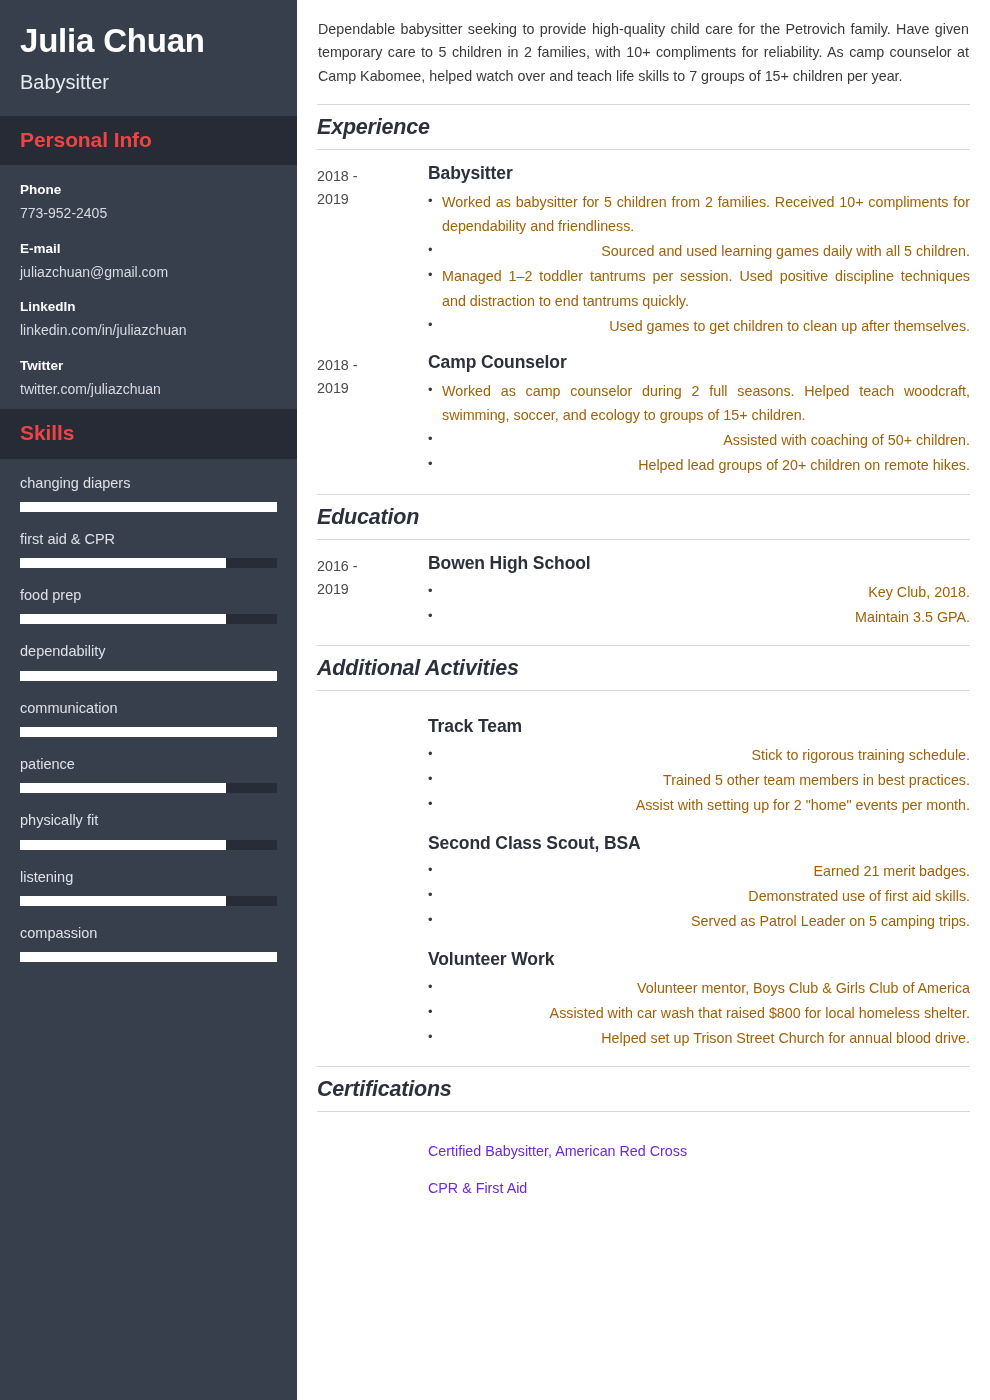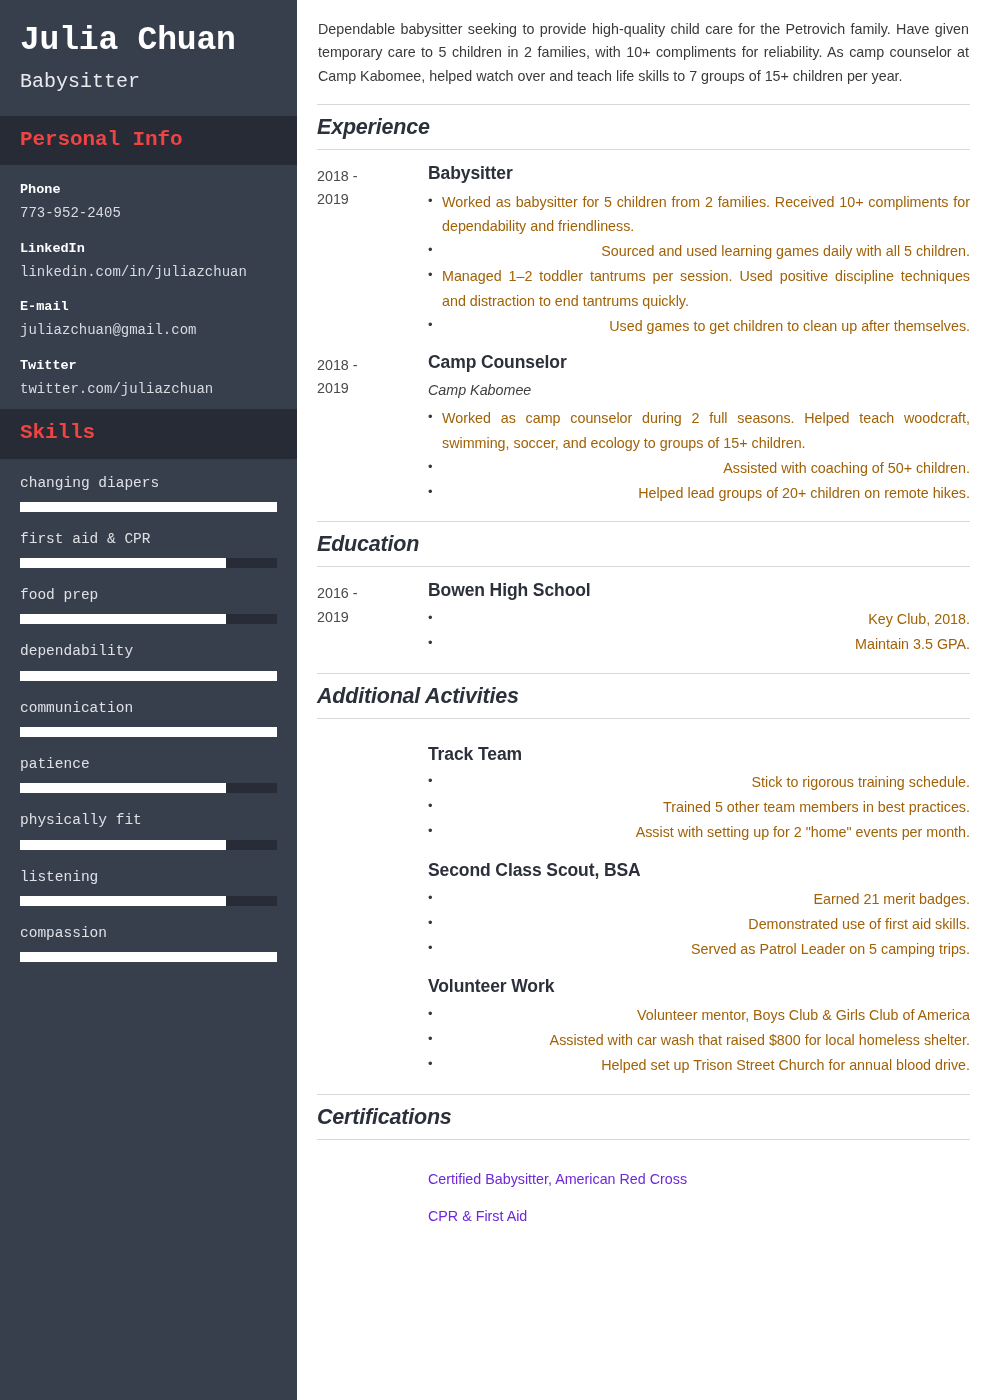--- a/index.html
+++ b/index.html
@@ -20,21 +20,20 @@
     background: #ffffff;
   }
 
   
   .sidebar {
     width: 297px;
     flex: 0 0 297px;
     background: #373e4c;
     color: #ffffff;
     padding-bottom: 40px;
-    font-family: Liberation Mono, monospace;
   }
 
   .sidebar-head {
     padding: 22px 20px 22px 20px;
   }
 
   .full-name {
     font-size: 33px;
     font-weight: bold;
     line-height: 1.18;
@@ -228,26 +227,26 @@
     <div class="side-band">
       <h2>Personal Info</h2>
     </div>
 
     <div class="side-body">
       <div class="contact-item">
         <div class="contact-label">Phone</div>
         <div class="contact-value">773-952-2405</div>
       </div>
       <div class="contact-item">
+        <div class="contact-label">E-mail</div>
+        <div class="contact-value">juliazchuan@gmail.com</div>
+      </div>
+      <div class="contact-item">
         <div class="contact-label">LinkedIn</div>
         <div class="contact-value">linkedin.com/in/juliazchuan</div>
-      </div>
-      <div class="contact-item">
-        <div class="contact-label">E-mail</div>
-        <div class="contact-value">juliazchuan@gmail.com</div>
       </div>
       <div class="contact-item">
         <div class="contact-label">Twitter</div>
         <div class="contact-value">twitter.com/juliazchuan</div>
       </div>
     </div>
 
     <div class="side-band">
       <h2>Skills</h2>
     </div>
@@ -336,21 +335,20 @@
         </div>
       </div>
 
       <div class="entry">
         <div class="entry-dates">
           <div>2018 -</div>
           <div>2019</div>
         </div>
         <div class="entry-body">
           <div class="entry-title">Camp Counselor</div>
-          <div class="entry-sub">Camp Kabomee</div>
           <ul class="bullets">
             <li>Worked as camp counselor during 2 full seasons. Helped teach woodcraft, swimming, soccer, and ecology to groups of 15+ children.</li>
             <li class="nojust">Assisted with coaching of 50+ children.</li>
             <li class="nojust">Helped lead groups of 20+ children on remote hikes.</li>
           </ul>
         </div>
       </div>
     </section>
 
     <section class="section">

